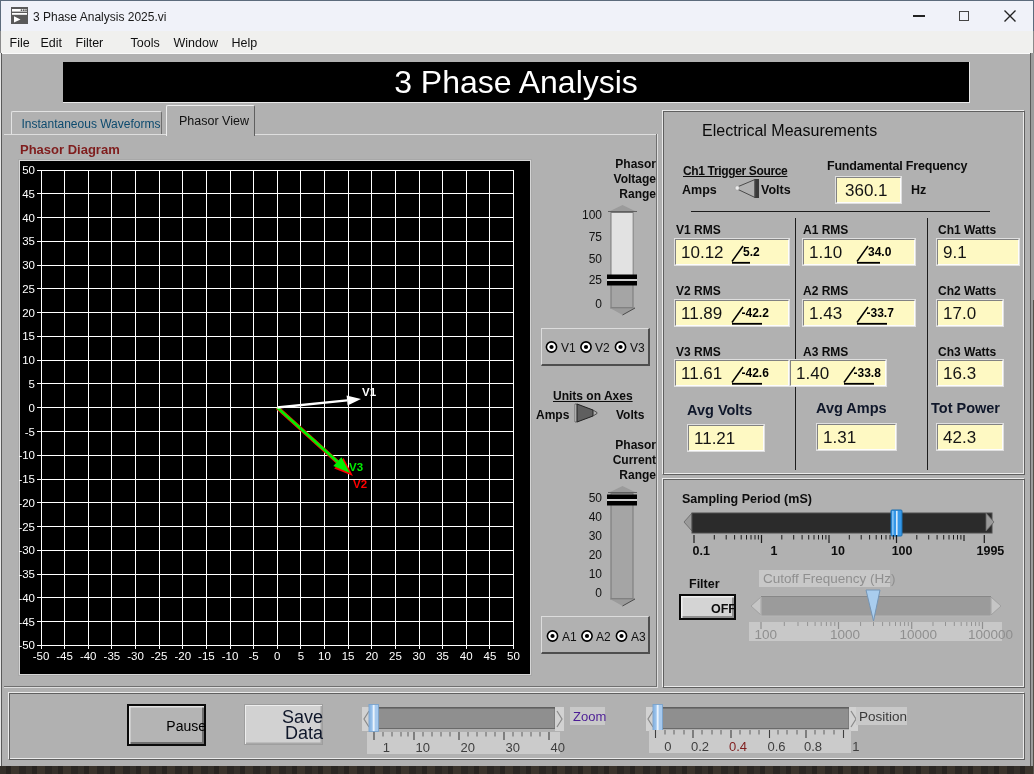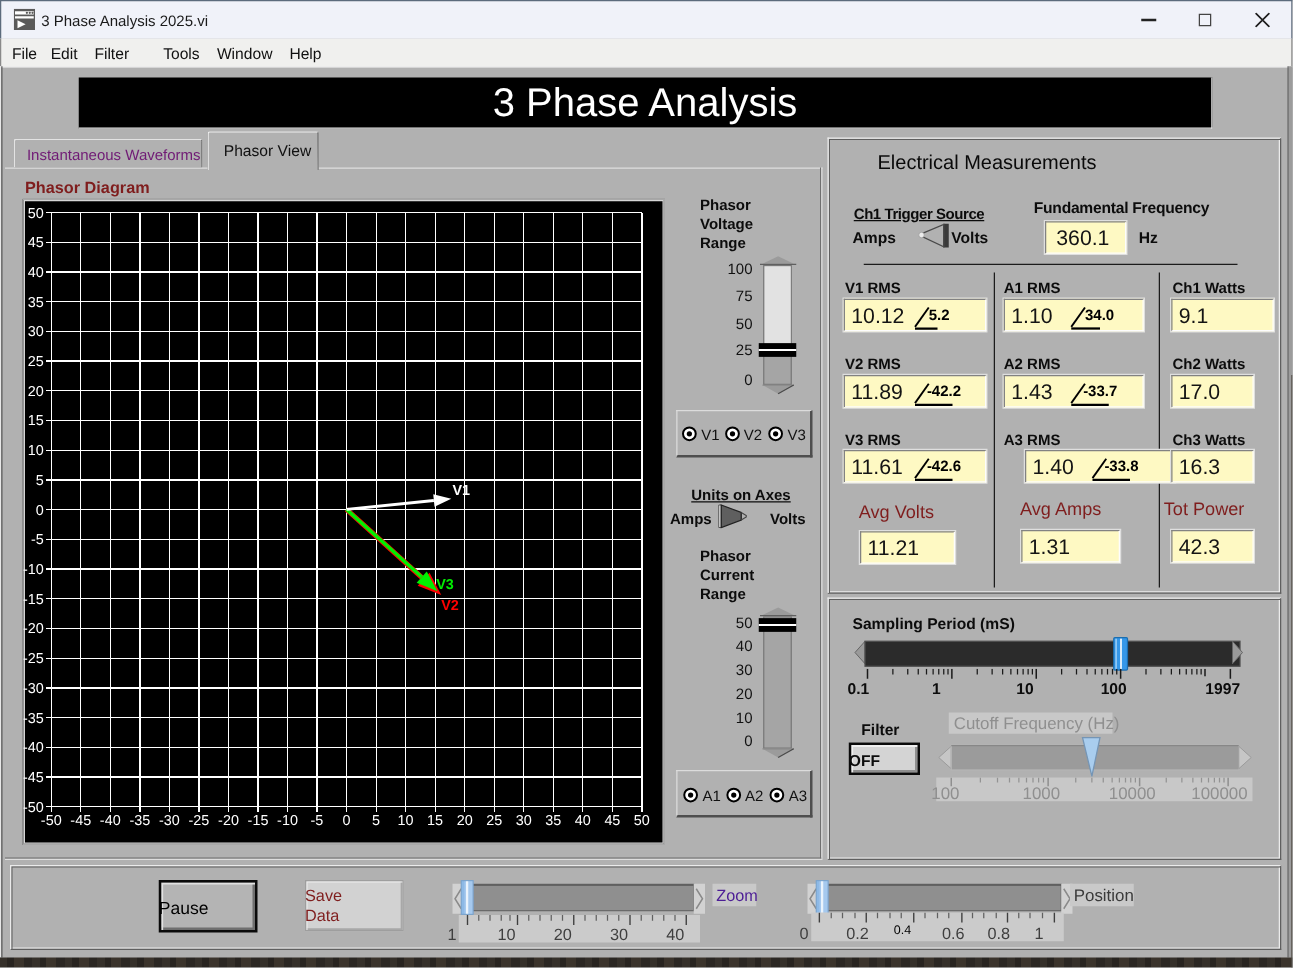--- a/index.html
+++ b/index.html
@@ -1,39 +1,39 @@
 <!DOCTYPE html>
 <html><head>
 <meta charset="utf-8">
 <style>
 *{margin:0;padding:0;box-sizing:border-box}
 html,body{width:1034px;height:774px;overflow:hidden}
 body{position:relative;background:#b1b1b1;font-family:"Liberation Sans",sans-serif;-webkit-font-smoothing:antialiased}
 .abs{position:absolute}
 .b{font-weight:normal}
-.ctr{text-align:left}
+.ctr{text-align:right}
 .r{text-align:right}
 
 #titlebar{left:0;top:0;width:1034px;height:31px;background:#f0f2f9;border-top:1px solid #5c6b7c;border-left:1px solid #5c6b7c;border-right:1px solid #5c6b7c}
 #titletxt{left:33px;top:9.5px;font-size:12px;color:#1a1a1a}
 #menubar{left:0;top:31px;width:1034px;height:22px;background:#f0f0ee;border-left:1px solid #8a8a8a;border-right:1px solid #8a8a8a}
 .menu{position:absolute;top:36px;font-size:12.5px;color:#101010}
 #contentedge-l{left:0;top:53px;width:1px;height:713px;background:#e8e8e8}
 #contentedge-l2{left:1px;top:53px;width:1px;height:713px;background:#5a5a5a}
 #contentedge-r{left:1030px;top:53px;width:1px;height:713px;background:#5a5a5a}
 #deskr{left:1032.5px;top:300px;width:1.5px;height:474px;background:#56504a}
 #contentedge-r2{left:1031px;top:53px;width:3px;height:713px;background:#9c9c9c}
 #menuline{left:0;top:53px;width:1034px;height:1px;background:#fafafa}
 #deskstrip{left:0;top:766px;width:1034px;height:8px;background:repeating-linear-gradient(90deg,#35302a 0 6px,#282420 6px 11px,#3b342c 11px 19px,#2b2723 19px 26px)}
 
 #banner{left:63px;top:62px;width:907px;height:41px;background:#000;border-right:1px solid #e8e8e8;border-bottom:1px solid #e8e8e8}
 #bannertxt{left:63px;top:64px;width:906px;font-size:32px;color:#fff;text-align:center}
 
 #tab1{left:11px;top:111px;width:151px;height:23px;background:#b1b1b1;border-top:1px solid #e3e3e3;border-left:1px solid #e3e3e3;border-right:1px solid #6f6f6f;border-radius:2px 2px 0 0}
-#tab1 span{position:absolute;left:9.5px;top:5px;font-size:12px;color:#701a75;white-space:nowrap}
+#tab1 span{position:absolute;left:9.5px;top:5px;font-size:12px;color:#0c4a6e;white-space:nowrap}
 
 #tab2{left:166px;top:105px;width:89px;height:31px;background:#b1b1b1;border-top:1px solid #eee;border-left:1px solid #eee;border-right:1px solid #5f5f5f;border-radius:2px 2px 0 0}
 #tab2 span{position:absolute;left:12px;top:7.5px;font-size:12.5px;color:#111;white-space:nowrap}
 #tabpage-r1{left:656px;top:134px;width:1px;height:553px;background:#6f6f6f}
 #tabpage-r2{left:657px;top:134px;width:1px;height:553px;background:#dedede}
 #tabpage-b1{left:4px;top:686px;width:653px;height:1px;background:#6f6f6f}
 #tabpage-b2{left:4px;top:687px;width:654px;height:1px;background:#dedede}
 
 #phasorlbl{left:20px;top:142px;font-size:13px;font-weight:bold;color:#7f1d1d}
 #chart{left:18px;top:159px;width:514px;height:517px}
@@ -42,21 +42,21 @@
 #empanel{left:662px;top:110px;width:363px;height:365px}
 #sppanel{left:662px;top:478px;width:363px;height:210px}
 #botbar{left:8px;top:692px;width:1017px;height:68px;border:1px solid;border-color:#ebebeb #5f5f5f #5f5f5f #ebebeb;box-shadow:inset 1px 1px 0 #5f5f5f, inset -1px -1px 0 #ebebeb}
 
 .disp{position:absolute;background:#fef9c3;border:1px solid;border-color:#828282 #fdfdfd #fdfdfd #828282;box-shadow:0 0 0 1px #dfdfdf}
 .disp .val{position:absolute;left:5px;top:3px;font-size:17px;color:#141414}
 .ang{position:absolute;font-size:12px;font-weight:bold;color:#000;line-height:13px}
 
 .t12b{font-size:12px;font-weight:bold;color:#0c0c0c}
 .t13b{font-size:12.5px;font-weight:bold;color:#0c0c0c}
-.t15b{font-size:14.5px;font-weight:normal;color:#7f1d1d}
+.t15b{font-size:14.5px;font-weight:bold;color:#0f172a}
 .t12{font-size:12px;color:#111}
 .u{text-decoration:underline}
 .vline{position:absolute;width:1px;background:#1c1c1c}
 .hline{position:absolute;height:1px;background:#1c1c1c}
 </style>
 </head>
 <body>
 
 <div class="abs" id="titlebar"></div>
 <svg class="abs" style="left:11px;top:7px" width="17" height="17" viewBox="0 0 17 17">
@@ -345,21 +345,21 @@
 <div class="abs t12b" style="left:803px;top:284px">A2 RMS</div>
 <div class="disp" style="left:803px;top:300px;width:112px;height:26px">
     <span class="val">1.43</span>
     <svg class="abs" style="left:52px;top:4px" width="36" height="20" viewBox="0 0 36 20">
       <line x1="1" y1="17.5" x2="12" y2="2" stroke="#000" stroke-width="1.5"></line>
       <line x1="1" y1="18.8" x2="31" y2="18.8" stroke="#000" stroke-width="1.8"></line>
     </svg>
     <span class="ang" style="left:62.5px;top:5.5px">-33.7</span>
   </div>
 <div class="abs t12b" style="left:803px;top:345px">A3 RMS</div>
-<div class="disp" style="left:820px;top:360px;width:120px;height:26px">
+<div class="disp" style="left:790px;top:360px;width:96px;height:26px">
     <span class="val">1.40</span>
     <svg class="abs" style="left:52px;top:4px" width="36" height="20" viewBox="0 0 36 20">
       <line x1="1" y1="17.5" x2="12" y2="2" stroke="#000" stroke-width="1.5"></line>
       <line x1="1" y1="18.8" x2="31" y2="18.8" stroke="#000" stroke-width="1.8"></line>
     </svg>
     <span class="ang" style="left:62.5px;top:5.5px">-33.8</span>
   </div>
 <div class="abs t15b" style="left:816px;top:400px">Avg Amps</div>
 <div class="disp" style="left:817px;top:424px;width:79px;height:26px">
     <span class="val b">1.31</span>
@@ -433,21 +433,21 @@
   <line x1="266.0" y1="0" x2="266.0" y2="4.5"></line>
   <line x1="270.5" y1="0" x2="270.5" y2="4.5"></line>
   <line x1="274.5" y1="0" x2="274.5" y2="4.5"></line>
   <line x1="277.9" y1="0" x2="277.9" y2="4.5"></line>
  </g>
 </svg>
 <div class="abs t13b ctr" style="left:678px;top:544px;width:32px">0.1</div>
 <div class="abs t13b ctr" style="left:745.5px;top:544px;width:32px">1</div>
 <div class="abs t13b ctr" style="left:813px;top:544px;width:32px">10</div>
 <div class="abs t13b ctr" style="left:880.5px;top:544px;width:32px">100</div>
-<div class="abs t13b ctr" style="left:964.3px;top:544px;width:40px">1997</div>
+<div class="abs t13b ctr" style="left:964.3px;top:544px;width:40px">1995</div>
 <div class="abs t13b" style="left:689px;top:577px">Filter</div>
 <div class="abs" style="left:679px;top:593.5px;width:57px;height:26px;background:#d4d4d4;border:2px solid #0a0a0a;box-shadow:inset 1.5px 1.5px 0 #efefef,inset -2px -2px 0 #8f8f8f"></div>
 <div class="abs t13b ctr" style="left:679px;top:602px;width:57px">OFF</div>
 <div class="abs" style="left:759px;top:570px;width:131px;height:17px;background:#c8c8c8"></div>
 <div class="abs b" style="left:763px;top:571px;font-size:13.5px;color:#8f8f8f">Cutoff Frequency (Hz)</div>
 <svg class="abs" style="left:748px;top:589px" width="256" height="34" viewBox="0 0 256 34">
  <polygon points="3,17 13,8 13,26" fill="#c6c6c6" stroke="#9a9a9a" stroke-width="0.8"></polygon>
  <rect x="13" y="7" width="230" height="20" fill="#9b9b9b" stroke="#b5b5b5" stroke-width="1"></rect>
  <line x1="13" y1="7.5" x2="243" y2="7.5" stroke="#878787"></line>
  <polygon points="253,17 243,8 243,26" fill="#c6c6c6" stroke="#9a9a9a" stroke-width="0.8"></polygon>
@@ -490,21 +490,21 @@
 </svg>
 <div class="abs b ctr" style="left:745px;top:627px;width:32px;font-size:13.5px;color:#8f8f8f">100</div>
 <div class="abs b ctr" style="left:818px;top:627px;width:42px;font-size:13.5px;color:#8f8f8f">1000</div>
 <div class="abs b ctr" style="left:887px;top:627px;width:50px;font-size:13.5px;color:#8f8f8f">10000</div>
 <div class="abs b ctr" style="left:953px;top:627px;width:60px;font-size:13.5px;color:#8f8f8f">100000</div>
 
 <div class="abs" id="botbar"></div>
 <div class="abs" style="left:127px;top:704px;width:79px;height:42px;background:#b4b4b4;border:2px solid #0a0a0a;box-shadow:inset 1.5px 1.5px 0 #e2e2e2,inset -2px -2px 0 #6f6f6f"></div>
 <div class="abs b ctr" style="left:127px;top:717.5px;width:79px;font-size:14px;color:#000000">Pause</div>
 <div class="abs" style="left:244px;top:704px;width:79px;height:41px;background:#d2d2d2;border:1px solid #9e9e9e;box-shadow:inset 1px 1px 0 #eee,inset -1.5px -1.5px 0 #a8a8a8"></div>
-<div class="abs b ctr" style="left:244px;top:709px;width:79px;font-size:13px;color:#7f1d1d;line-height:16px">Save<br>Data</div>
+<div class="abs b ctr" style="left:244px;top:709px;width:79px;font-size:18px;color:#0f172a;line-height:16px">Save<br>Data</div>
 
 <svg class="abs" style="left:360px;top:703px" width="206" height="30" viewBox="0 0 206 30">
  <rect x="2" y="4" width="9" height="24" fill="#d2d2d2"></rect>
  <path d="M9 8 L4 16 L9 24" fill="none" stroke="#8a8a8a" stroke-width="1.2"></path>
  <rect x="15" y="4.5" width="180" height="21" fill="#8f8f8f" stroke="#6a6a6a" stroke-width="1"></rect>
  <line x1="15" y1="5" x2="195" y2="5" stroke="#565656"></line>
  <rect x="195" y="4" width="9" height="24" fill="#d2d2d2"></rect>
  <path d="M197 8 L202 16 L197 24" fill="none" stroke="#8a8a8a" stroke-width="1.2"></path>
  <rect x="9" y="1.5" width="9.5" height="27" fill="#a6c9ee"></rect>
  <rect x="9" y="1.5" width="2.6" height="27" fill="#8db9e6"></rect>
@@ -582,18 +582,18 @@
   <line x1="129" y1="0" x2="129" y2="4.5"></line>
       <line x1="138" y1="0" x2="138" y2="4.5"></line>
       <line x1="148" y1="0" x2="148" y2="4.5"></line>
   <line x1="166" y1="0" x2="166" y2="4.5"></line>
       <line x1="175" y1="0" x2="175" y2="4.5"></line>
       <line x1="185" y1="0" x2="185" y2="4.5"></line>
  </g>
 </svg>
 <div class="abs ctr" style="left:639.5px;top:739px;width:32px;font-size:13px;color:#3f3f3f">0</div>
 <div class="abs ctr" style="left:677px;top:739px;width:32px;font-size:13px;color:#3f3f3f">0.2</div>
-<div class="abs ctr" style="left:715px;top:739px;width:32px;font-size:10px;color:#000000">0.4</div>
+<div class="abs ctr" style="left:715px;top:739px;width:32px;font-size:13px;color:#7f1d1d">0.4</div>
 <div class="abs ctr" style="left:753.5px;top:739px;width:32px;font-size:13px;color:#3f3f3f">0.6</div>
 <div class="abs ctr" style="left:790px;top:739px;width:32px;font-size:13px;color:#3f3f3f">0.8</div>
 <div class="abs ctr" style="left:827.5px;top:739px;width:32px;font-size:13px;color:#3f3f3f">1</div>
 <div class="abs" style="left:856px;top:707px;width:51px;height:18px;background:#c9c9c9"></div>
 <div class="abs b" style="left:859px;top:709px;font-size:13.5px;color:#3a3a3a">Position</div>
 
 </body></html>

